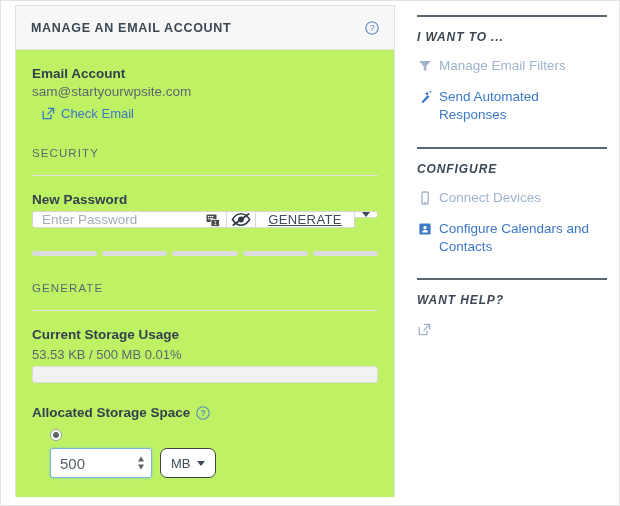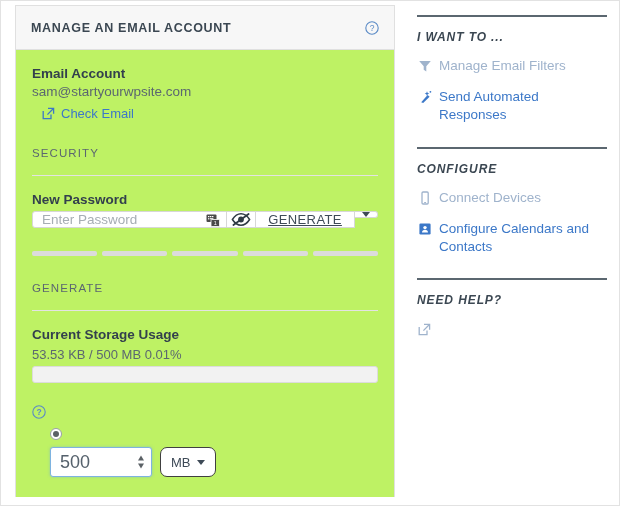--- a/index.html
+++ b/index.html
@@ -195,21 +195,21 @@
     border: 1px solid #7eb3e0;
     border-radius: 3px;
     background: #fff;
     display: flex; align-items: center;
     box-shadow: 0 0 3px rgba(110,170,225,0.55);
   }
   .num-input {
     border: none; outline: none; background: transparent;
     width: 100%;
     padding: 0 12px 0 9px;
-    font-size: 18px;
+    font-size: 15px;
     color: #55616c;
     font-family: "Liberation Sans", sans-serif;
   }
   .spinner {
     position: absolute; right: 7px; top: 50%;
     transform: translateY(-50%);
     display: flex; flex-direction: column; gap: 3px;
     cursor: pointer;
   }
   .spin-up, .spin-down {
@@ -350,20 +350,21 @@
 
       <div class="section-head">GENERATE</div>
 
       <div class="field-label storage-label">Current Storage Usage</div>
       <div class="storage-usage">53.53 KB / 500 MB 0.01%</div>
       <div class="progress-outer">
         <div class="progress-inner" id="progress-fill" style="width: 0.01%;"></div>
       </div>
 
       <div class="field-label alloc-label">
+        <span>Allocated Storage Space</span>
         <span>
           <svg width="14" height="14" viewBox="0 0 14 14">
             <circle cx="7" cy="7" r="6.2" fill="none" stroke="#5a8ac6" stroke-width="1.1"></circle>
             <text x="7" y="10.3" text-anchor="middle" font-size="8.5" font-family="Liberation Sans, sans-serif" fill="#5a8ac6">?</text>
           </svg>
         </span>
       </div>
 
       <div class="radio-wrap">
         <div class="radio">
@@ -437,21 +438,21 @@
             <circle cx="7" cy="5.6" r="1.7" fill="#ffffff"></circle>
             <path d="M4.0 10.4 C4.0 8.6 5.3 7.8 7 7.8 C8.7 7.8 10.0 8.6 10.0 10.4 Z" fill="#ffffff"></path>
           </svg>
         </span>
         <span>Configure Calendars and Contacts</span>
       </div>
     </div>
 
     <div class="side-block">
       <div class="side-rule"></div>
-      <div class="side-title">NEED HELP?</div>
+      <div class="side-title">WANT HELP?</div>
 
       <div class="side-link muted">
         <span class="side-ico">
           <svg width="13" height="13" viewBox="0 0 13 13">
             <path d="M1.2 4.1 V11.6 H9.0 V7.4" fill="none" stroke="#9fb3cc" stroke-width="1.3"></path>
             <path d="M6.0 1.3 H11.6 V6.7" fill="none" stroke="#9fb3cc" stroke-width="1.3"></path>
             <path d="M5.4 7.6 L11.4 1.5" fill="none" stroke="#9fb3cc" stroke-width="1.3"></path>
           </svg>
         </span>
       </div>

